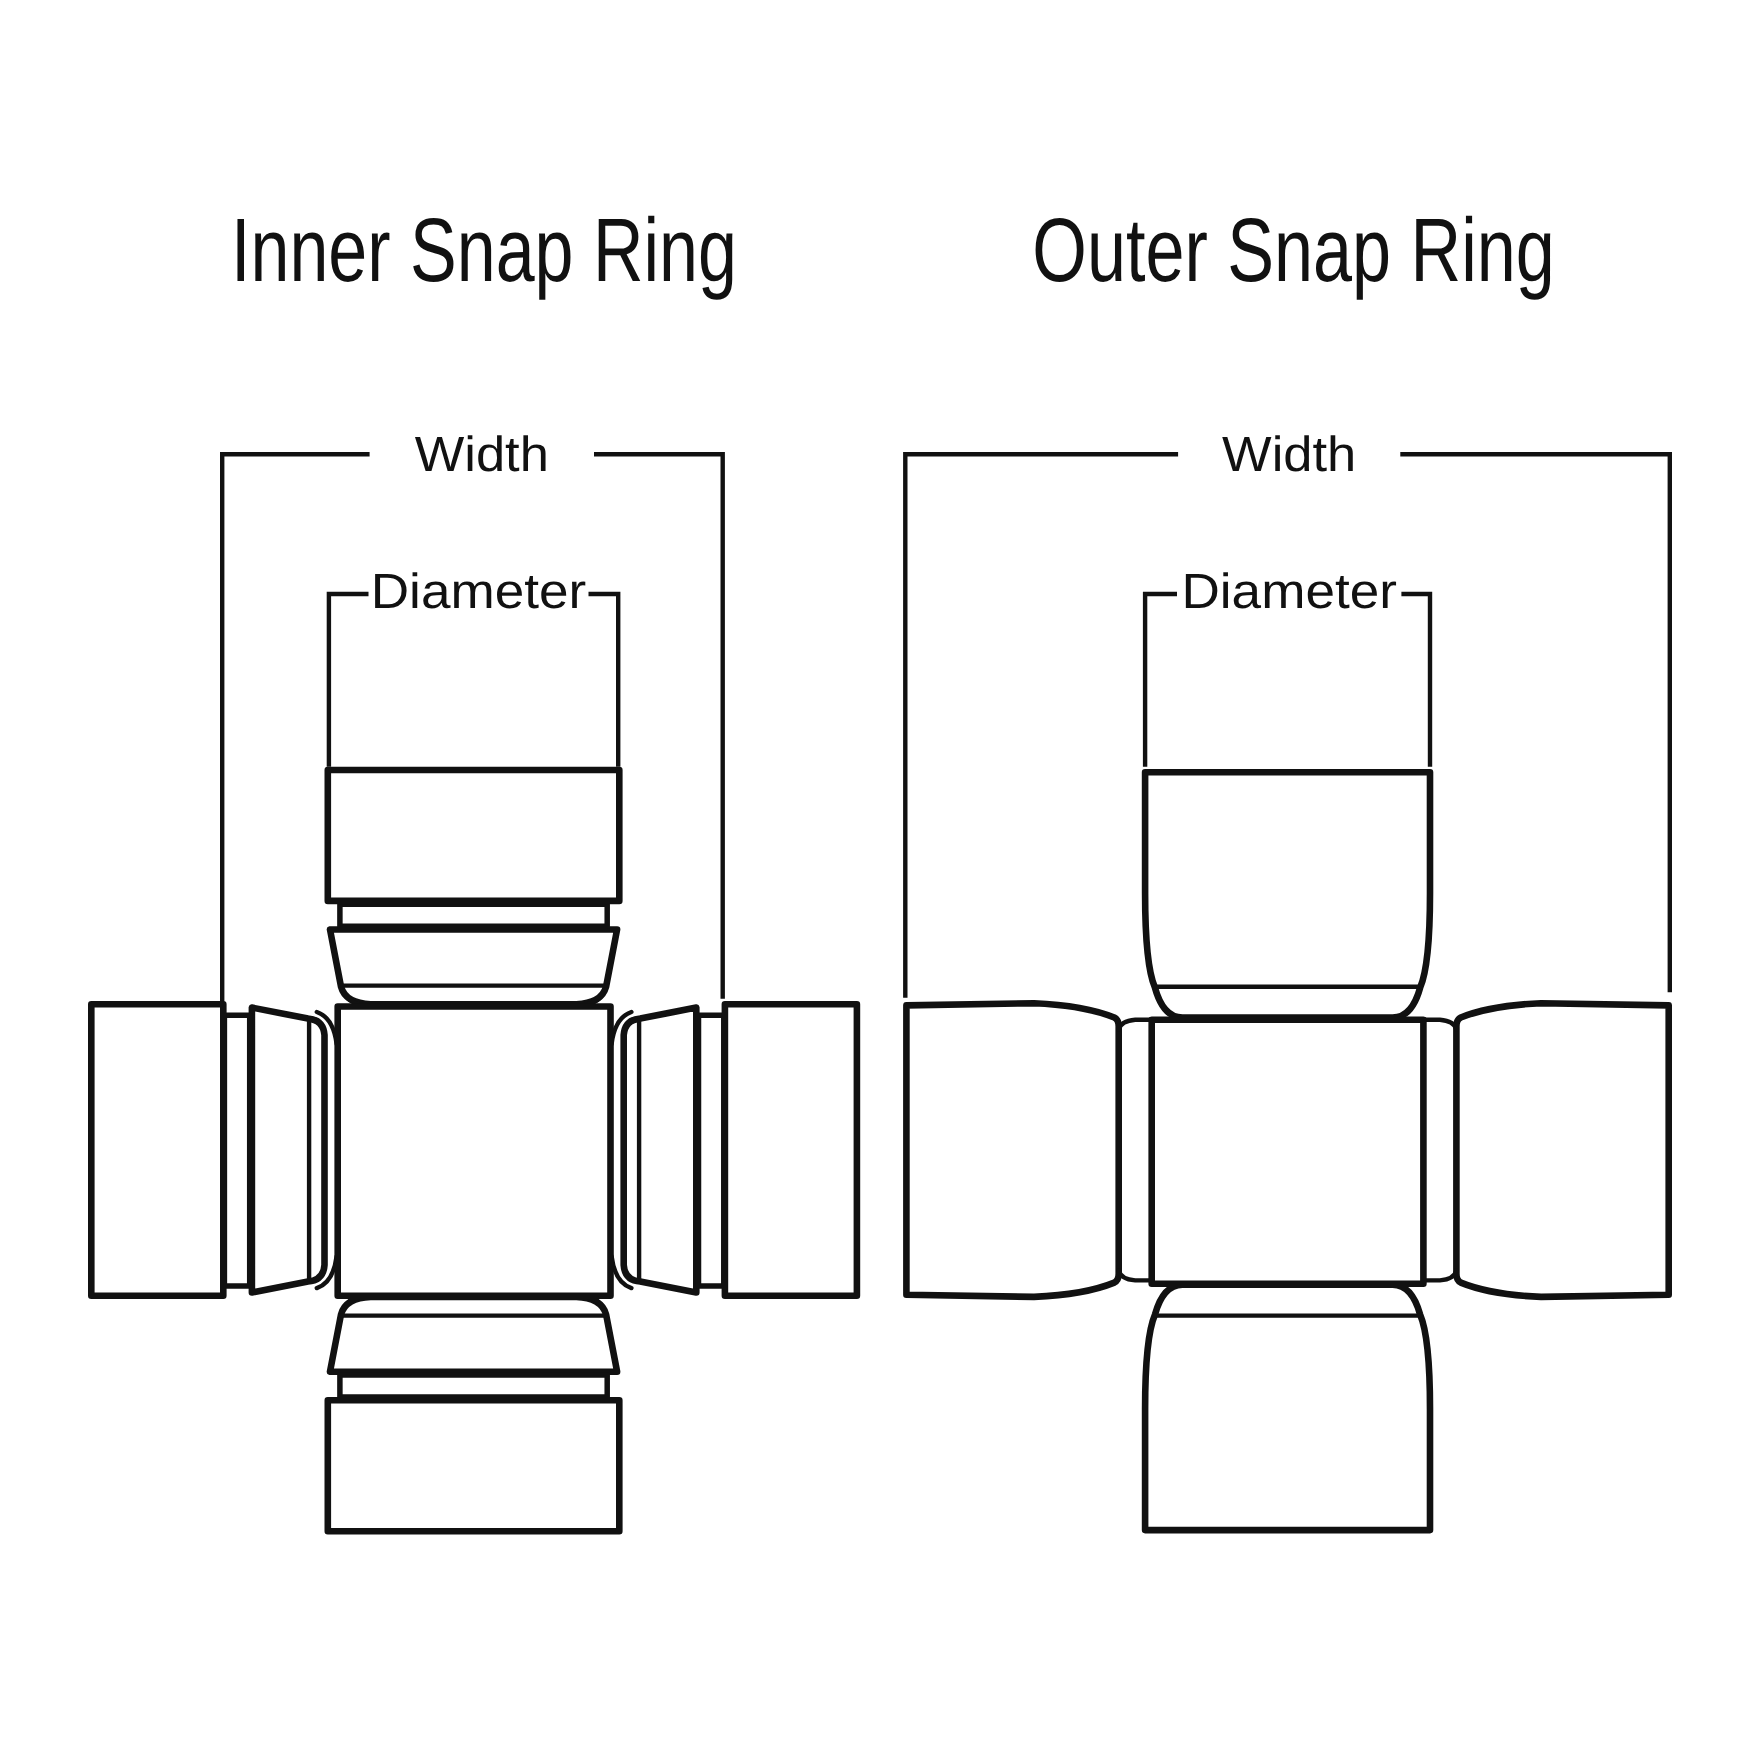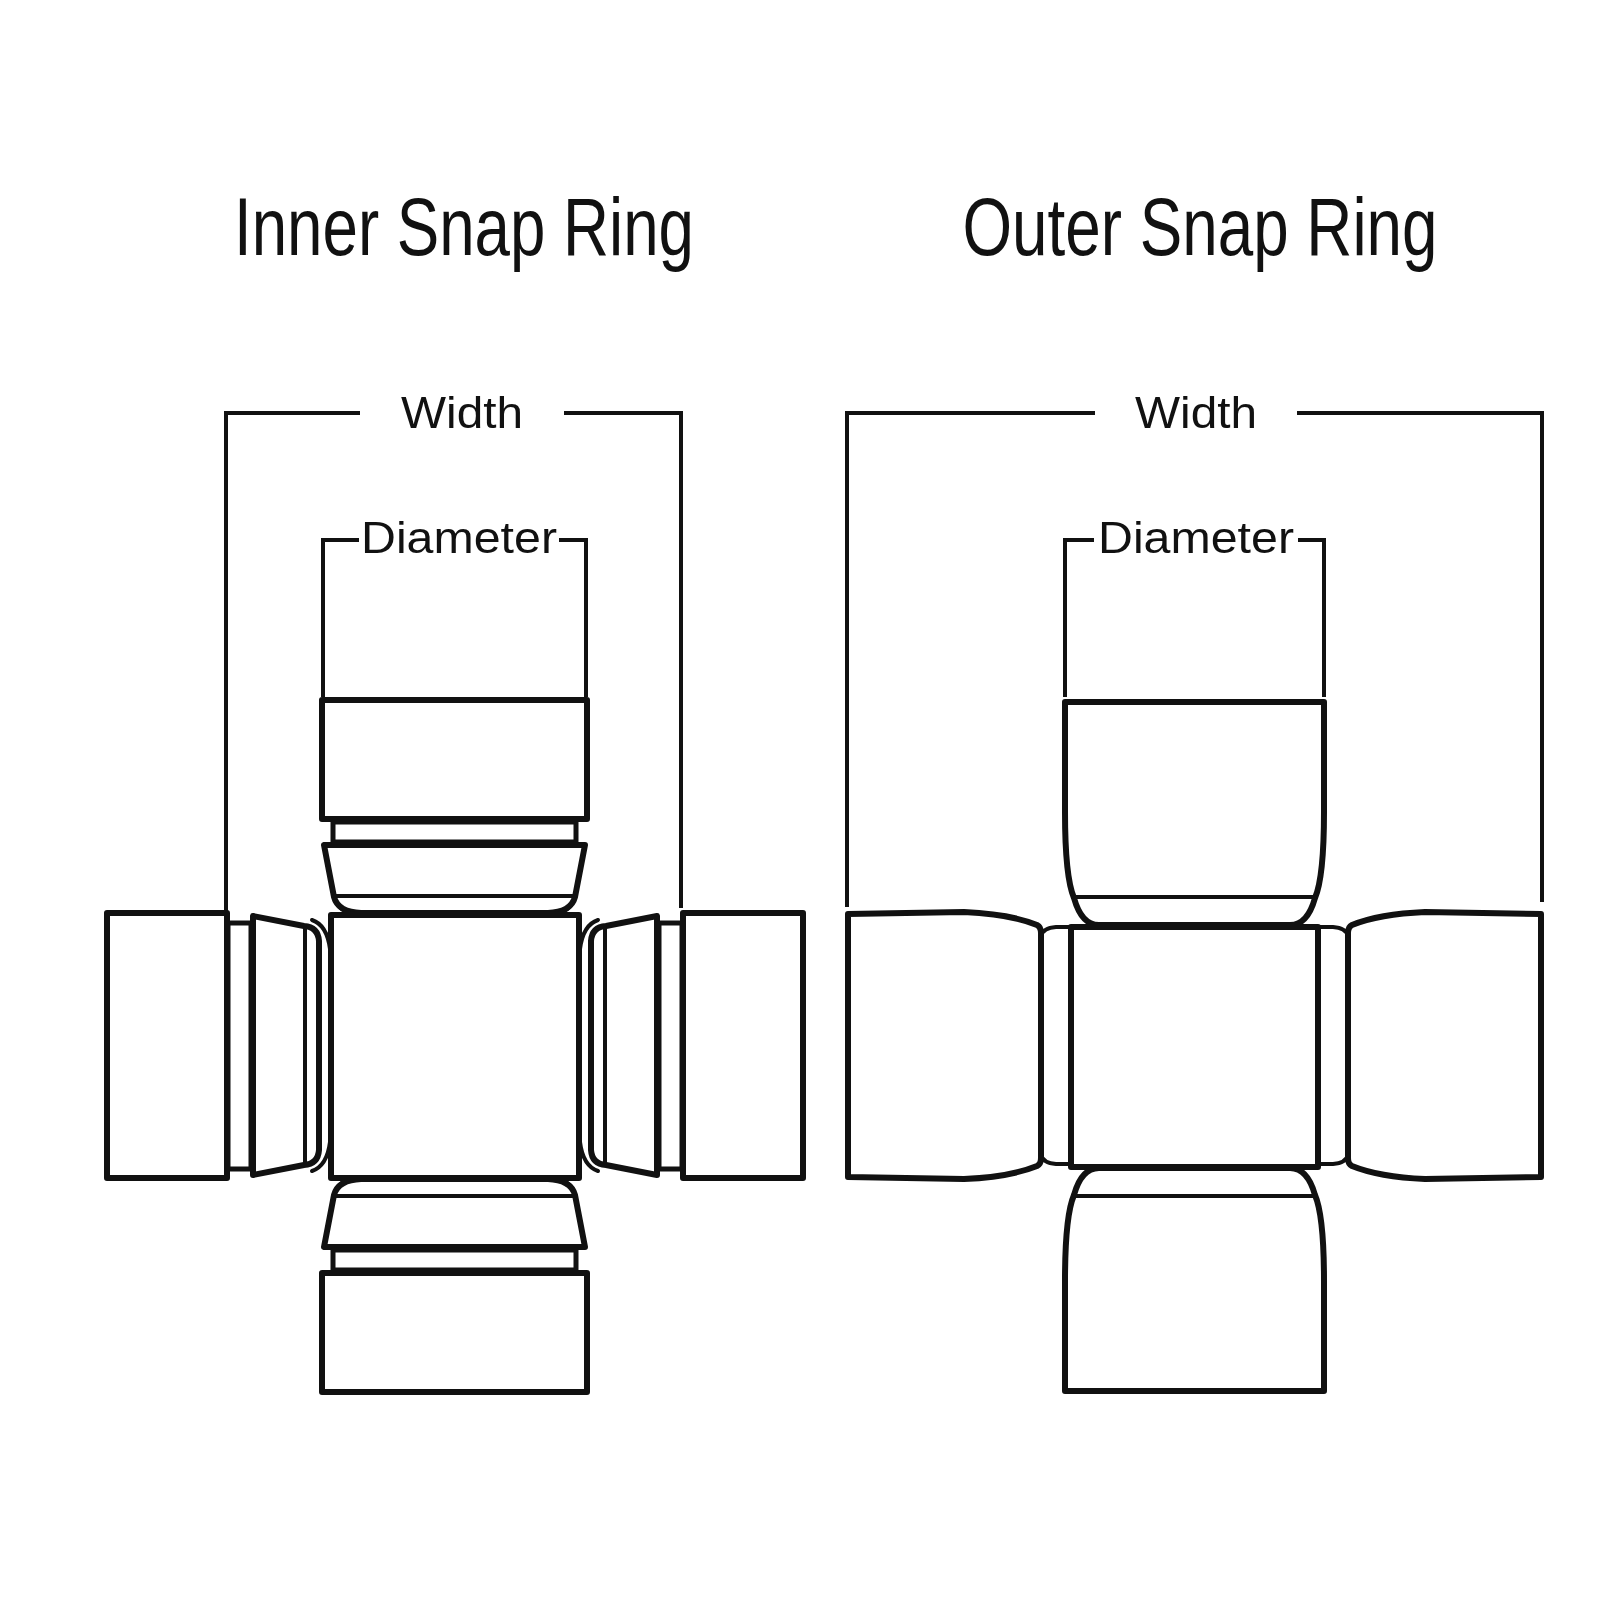--- a/index.html
+++ b/index.html
@@ -6,21 +6,20 @@
     --line:#111111;
     --bg:#ffffff;
   }
   html,body{margin:0;padding:0;background:var(--bg);}
   .canvas{
     position:relative;
     width:1524px;height:1600px;
     background:var(--bg);
     overflow:hidden;
     font-family:"Liberation Sans","DejaVu Sans",sans-serif;
-    padding-left:24px;
   }
   svg{display:block;}
   .shape{fill:var(--bg);stroke:var(--line);stroke-width:6;stroke-linejoin:round;}
   .ring{fill:var(--bg);stroke:var(--line);stroke-width:5;stroke-linejoin:round;}
   .earline{fill:none;stroke:var(--line);stroke-width:4;stroke-linecap:round;}
   .fillet{fill:none;stroke:var(--line);stroke-width:4;stroke-linecap:round;}
   .bracket{fill:none;stroke:var(--line);stroke-width:4;stroke-linecap:square;}
   .title{fill:var(--line);font-size:82px;font-weight:400;}
   .dimlabel{fill:var(--line);font-size:45px;font-weight:400;}
 </style>

